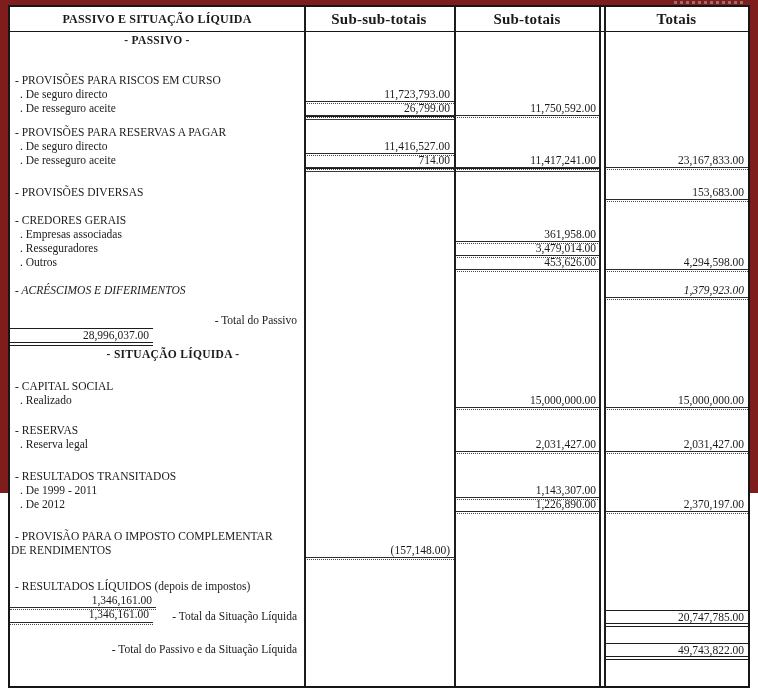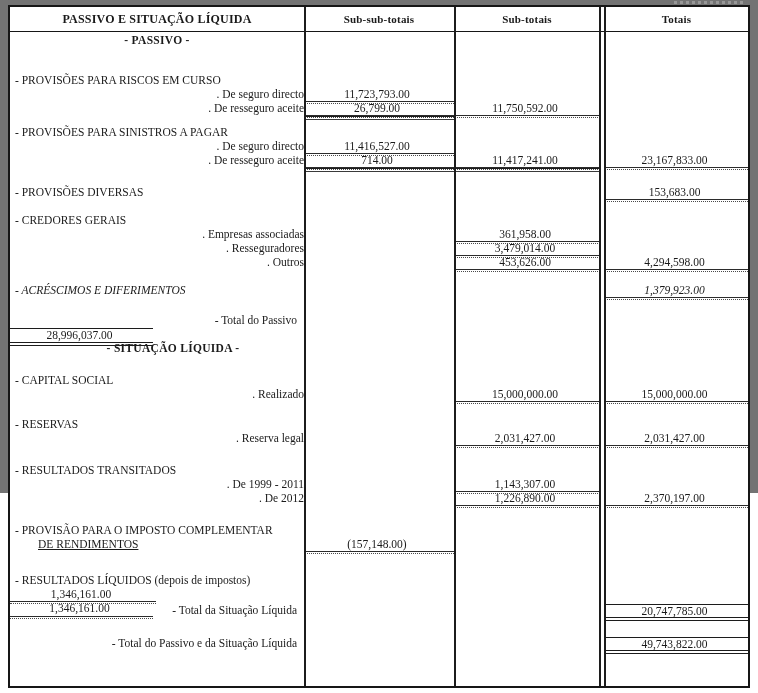--- a/index.html
+++ b/index.html
@@ -1,60 +1,60 @@
 <!DOCTYPE html>
 <html><head>
 <meta charset="utf-8">
 <style>
   html,body{margin:0;padding:0;}
   body{
     width:758px;height:693px;overflow:hidden;background:#ffffff;
     font-family:"Liberation Serif","DejaVu Serif",serif;color:#1a1a1a;
     -webkit-font-smoothing:antialiased;
   }
-  .sheet{position:relative;width:758px;height:493px;background:#737373;}
+  .sheet{position:relative;width:758px;height:493px;background:#7f1d1d;}
   
   .artifact{
     position:absolute;top:1px;right:14px;width:70px;height:3px;opacity:.5;
     background:repeating-linear-gradient(90deg,#bbb 0 3px,transparent 3px 6px);
   }
   .tbl{
     position:absolute;left:8px;top:5px;width:742px;height:683px;
     border:2px solid #161616;box-sizing:border-box;background:#fff;
   }
   
   .vline{position:absolute;top:0;bottom:0;width:1.5px;background:#1c1c1c;z-index:3;}
   .vl-1{left:294px;}
   .vl-2{left:444px;}
   .vl-3{left:589px;}
   .vl-4{left:594px;}
 
   .hdr{
     display:flex;height:24px;align-items:center;
     border-bottom:1.6px solid #161616;font-weight:bold;
   }
-  .hc{text-align:center;font-size:11px;letter-spacing:.2px;}
+  .hc{text-align:center;font-size:15px;letter-spacing:.2px;}
   .hc.main{font-size:12px;}
 
   .row{display:flex;height:14px;line-height:13.5px;font-size:11.5px;}
   .c1{width:294px;box-sizing:border-box;}
   .c2{width:150px;box-sizing:border-box;}
   .c3{width:146px;box-sizing:border-box;}
   .gap{width:5px;box-sizing:border-box;}
   .c4{width:143px;box-sizing:border-box;}
 
   .lbl{white-space:nowrap;overflow:visible;}
   .lbl.item{padding-left:5px;}
-  .lbl.cont{padding-left:28px;text-decoration:underline;}
-  .lbl.sub{text-align:right;}
+  .lbl.cont{padding-left:1px;}
+  .lbl.sub{padding-left:10px;}
   .lbl.section{text-align:center;font-weight:bold;letter-spacing:.3px;}
   .lbl.total{text-align:right;padding-right:7px;}
 
   .val{
-    position:relative;text-align:center;padding-right:4px;
+    position:relative;text-align:right;padding-right:4px;
     font-size:11.5px;white-space:nowrap;
   }
   .val.u{border-bottom:1px solid #2b2b2b;}
   .val.u::after{
     content:"";position:absolute;left:0;right:0;bottom:-3px;
     border-top:1.5px dotted #4a4a4a;
   }
   .val.box{border-top:1.2px solid #1c1c1c;border-bottom:1.2px solid #1c1c1c;}
   .val.box::after{
     content:"";position:absolute;left:0;right:0;bottom:-4px;
@@ -113,21 +113,21 @@
           <div class="c4"></div>
         </div>
         <div class="row spacer" style="height: 10px;">
           <div class="c1"></div>
           <div class="c2 divider"></div>
           <div class="c3"></div>
           <div class="gap"></div>
           <div class="c4"></div>
         </div>
         <div class="row">
-          <div class="c1 lbl item">- PROVISÕES PARA SINISTROS A PAGAR</div>
+          <div class="c1 lbl item">- PROVISÕES PARA RESERVAS A PAGAR</div>
           <div class="c2"></div>
           <div class="c3"></div>
           <div class="gap"></div>
           <div class="c4"></div>
         </div>
         <div class="row">
           <div class="c1 lbl sub">. De seguro directo</div>
           <div class="c2 val u">11,416,527.00</div>
           <div class="c3"></div>
           <div class="gap"></div>
@@ -189,21 +189,21 @@
           <div class="gap"></div>
           <div class="c4 val u">1,379,923.00</div>
         </div>
         <div class="row" style="margin-top: 16px; flex-direction: column;">
           <div class="c1 lbl total">- Total do Passivo</div>
           <div class="c2"></div>
           <div class="c3"></div>
           <div class="gap"></div>
           <div class="c4 val box">28,996,037.00</div>
         </div>
-        <div class="row" style="margin-top: 14px; padding-left: 20px;">
+        <div class="row" style="margin-top: 20px; padding-left: 20px;">
           <div class="c1 lbl section">- SITUAÇÃO LÍQUIDA -</div>
           <div class="c2"></div>
           <div class="c3"></div>
           <div class="gap"></div>
           <div class="c4"></div>
         </div>
         <div class="row" style="margin-top: 18px;">
           <div class="c1 lbl item">- CAPITAL SOCIAL</div>
           <div class="c2"></div>
           <div class="c3"></div>

